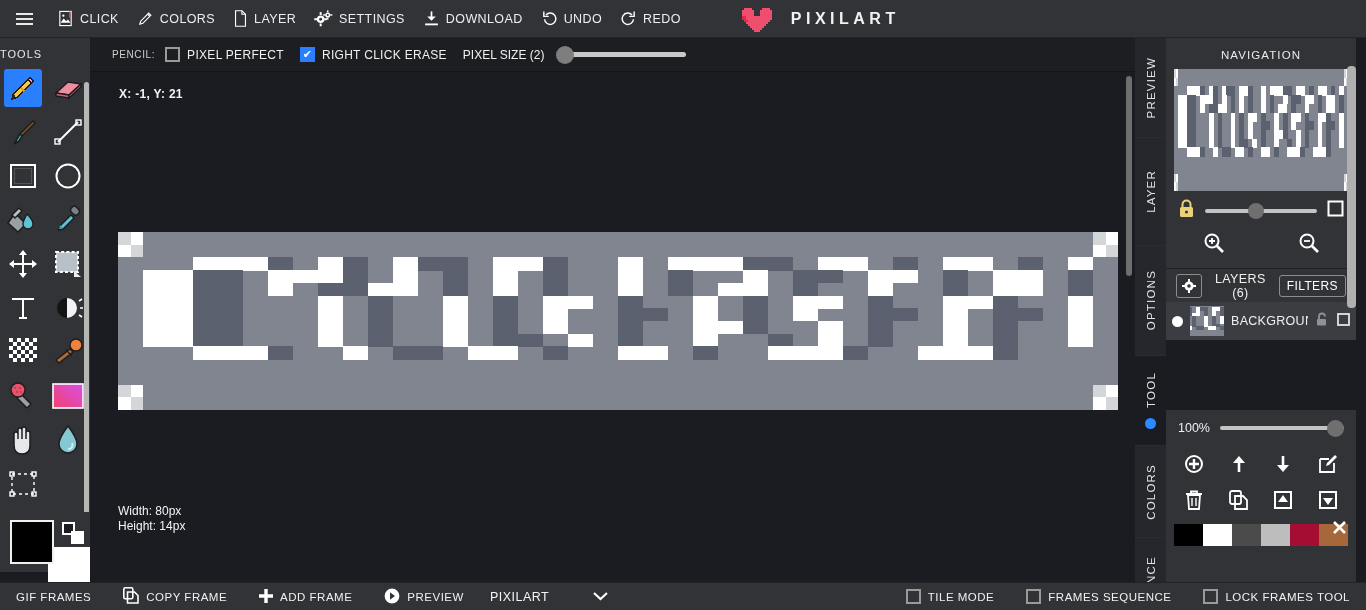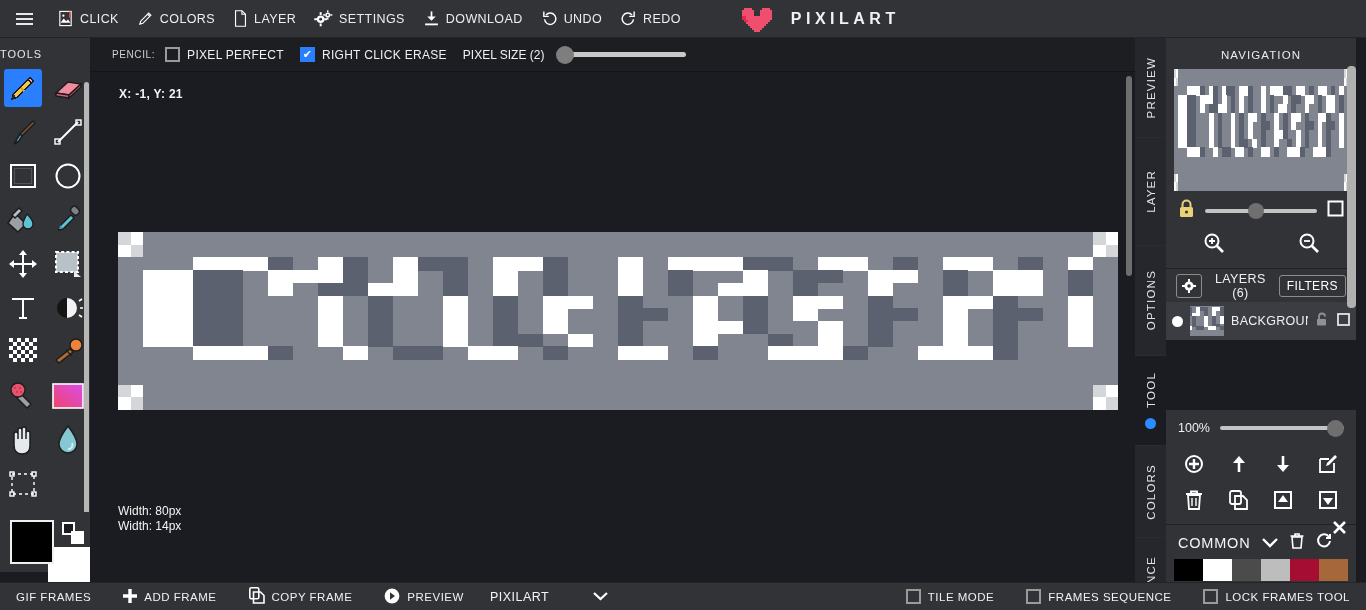--- a/index.html
+++ b/index.html
@@ -786,21 +786,21 @@
       <span class="chk" style="left: 975px; top: 152.571px; width: 25px; height: 25.4286px;">
         <i style="left: 0px; top: 0px; width: 12.5px; height: 12.7143px; background: rgb(212, 215, 218);"></i>
         <i style="left: 12.5px; top: 0px; width: 12.5px; height: 12.7143px; background: rgb(255, 255, 255);"></i>
         <i style="left: 0px; top: 12.7143px; width: 12.5px; height: 12.7143px; background: rgb(255, 255, 255);"></i>
         <i style="left: 12.5px; top: 12.7143px; width: 12.5px; height: 12.7143px; background: rgb(212, 215, 218);"></i>
       </span>
     </div>
 
   <div id="size-readout">
     <div>Width: 80px</div>
-    <div>Width: 14px</div>
+    <div>Height: 14px</div>
   </div>
 
   <div id="canvas-scroll-v"></div>
 </div>
 
 <div id="vtabs">
     <div class="vtab" style="height: 100px;">
       <span class="vlabel">PREVIEW</span>
     </div>
     <div class="vtab" style="height: 108px;">
@@ -1133,40 +1133,20 @@
         </svg>
     </span>
     <span class="la-btn">
       <svg width="20" height="20" viewBox="0 0 20 20">
           <rect x="2" y="2" width="16" height="16" fill="none" stroke="#fff" stroke-width="2"></rect>
           <path d="M10 15l5-7H5z" fill="#fff"></path>
         </svg>
     </span>
   </div>
 
-  <div id="palette-header">
-    <span id="palette-name">COMMON</span>
-    <span>
-      <svg width="16" height="11" viewBox="0 0 16 11">
-          <path d="M1 2l7 7 7-7" fill="none" stroke="#fff" stroke-width="2.4"></path>
-        </svg>
-    </span>
-    <span>
-      <svg width="14" height="16" viewBox="0 0 14 16">
-          <path d="M2 4h10l-1 11H3z" fill="none" stroke="#fff" stroke-width="1.6"></path>
-          <path d="M0.5 3h13M5 3V1h4v2" stroke="#fff" stroke-width="1.6" fill="none"></path>
-        </svg>
-    </span>
-    <span>
-      <svg width="16" height="16" viewBox="0 0 16 16">
-          <path d="M13 4A6 6 0 1 0 14 8" fill="none" stroke="#fff" stroke-width="2"></path>
-          <path d="M14 1v4h-4" fill="none" stroke="#fff" stroke-width="2"></path>
-        </svg>
-    </span>
-  </div>
 
   <div id="palette-swatches">
       <span class="swatch" style="background: rgb(0, 0, 0);"></span>
       <span class="swatch" style="background: rgb(255, 255, 255);"></span>
       <span class="swatch" style="background: rgb(75, 75, 75);"></span>
       <span class="swatch" style="background: rgb(189, 189, 189);"></span>
       <span class="swatch" style="background: rgb(165, 13, 51);"></span>
       <span class="swatch" style="background: rgb(166, 103, 58);"></span>
     </div>
 
@@ -1178,37 +1158,37 @@
 
   <div id="right-scroll"></div>
 </div>
 
 <div id="bottombar">
   <div class="bb-item">
     <span>GIF FRAMES</span>
   </div>
   <div class="bb-item">
     <span>
-      <svg width="14" height="14" viewBox="0 0 14 14">
-          <path d="M7 0v14M0 7h14" stroke="#fff" stroke-width="3.4"></path>
-        </svg>
-    </span>
-    <span>ADD FRAME</span>
-  </div>
-  <div class="bb-item">
-    <span>
       <svg width="16" height="17" viewBox="0 0 16 17">
           <rect x="0.8" y="0.8" width="9" height="11" rx="1.5" fill="none" stroke="#fff" stroke-width="1.6"></rect>
           <path d="M4.5 5h7l3.5 3.5v7.5h-10.5z" fill="none" stroke="#fff" stroke-width="1.6"></path>
         </svg>
     </span>
     <span>COPY FRAME</span>
   </div>
   <div class="bb-item">
     <span>
+      <svg width="14" height="14" viewBox="0 0 14 14">
+          <path d="M7 0v14M0 7h14" stroke="#fff" stroke-width="3.4"></path>
+        </svg>
+    </span>
+    <span>ADD FRAME</span>
+  </div>
+  <div class="bb-item">
+    <span>
       <svg width="16" height="16" viewBox="0 0 16 16">
           <circle cx="8" cy="8" r="7.4" fill="#fff"></circle>
           <path d="M6 4.3l5 3.7-5 3.7z" fill="#313337"></path>
         </svg>
     </span>
     <span>PREVIEW</span>
   </div>
   <div id="frame-select">
     <span>PIXILART</span>
     <span>

